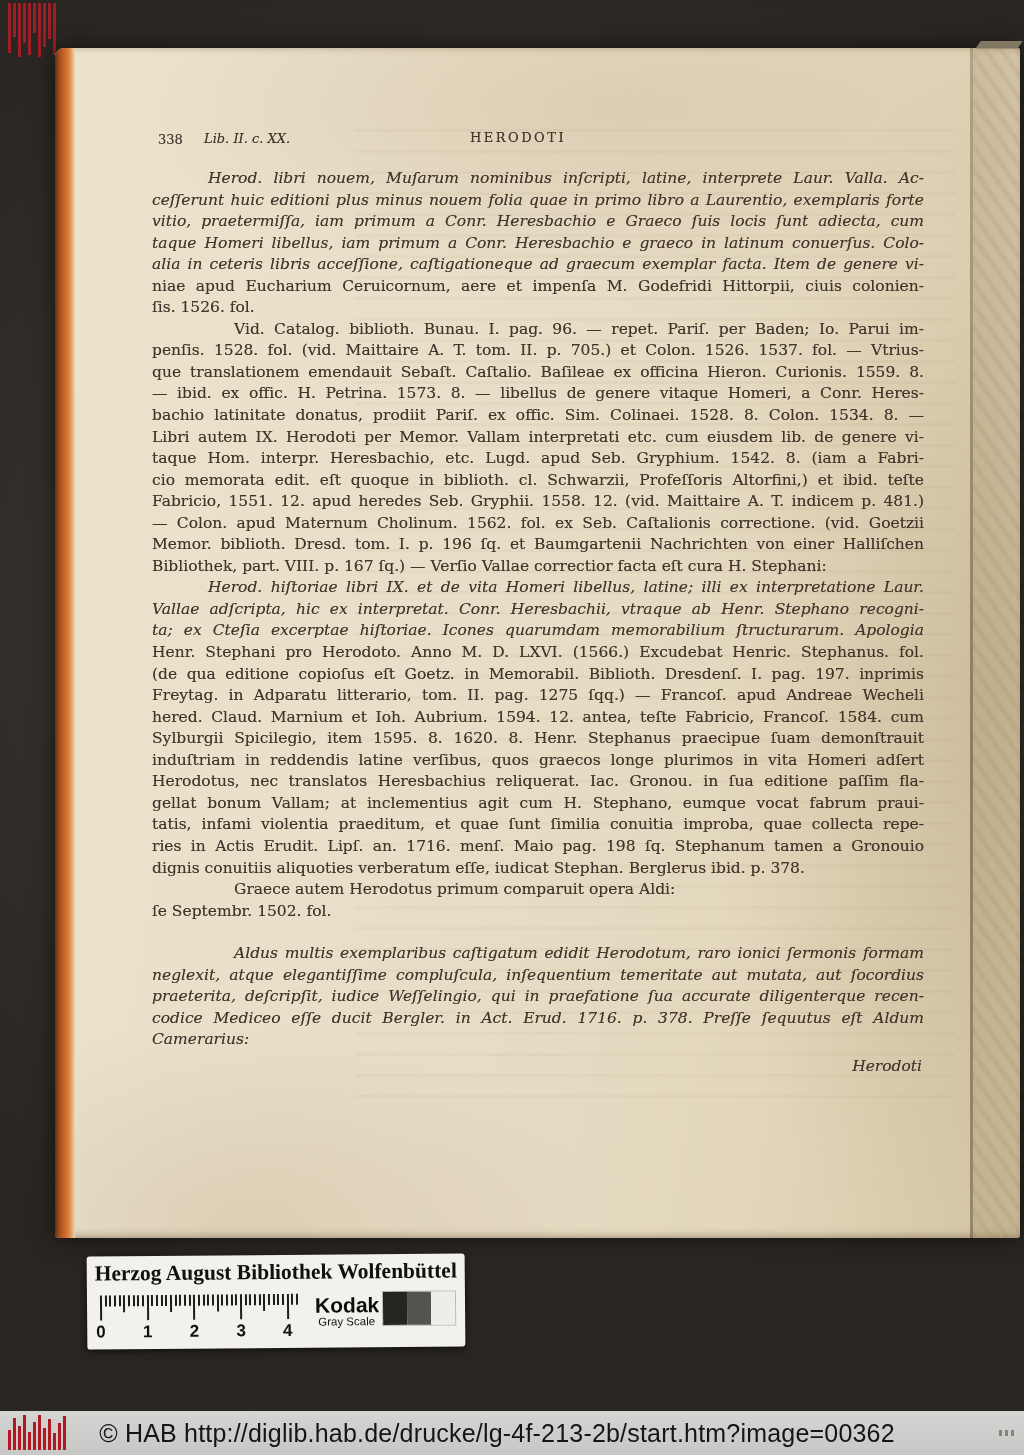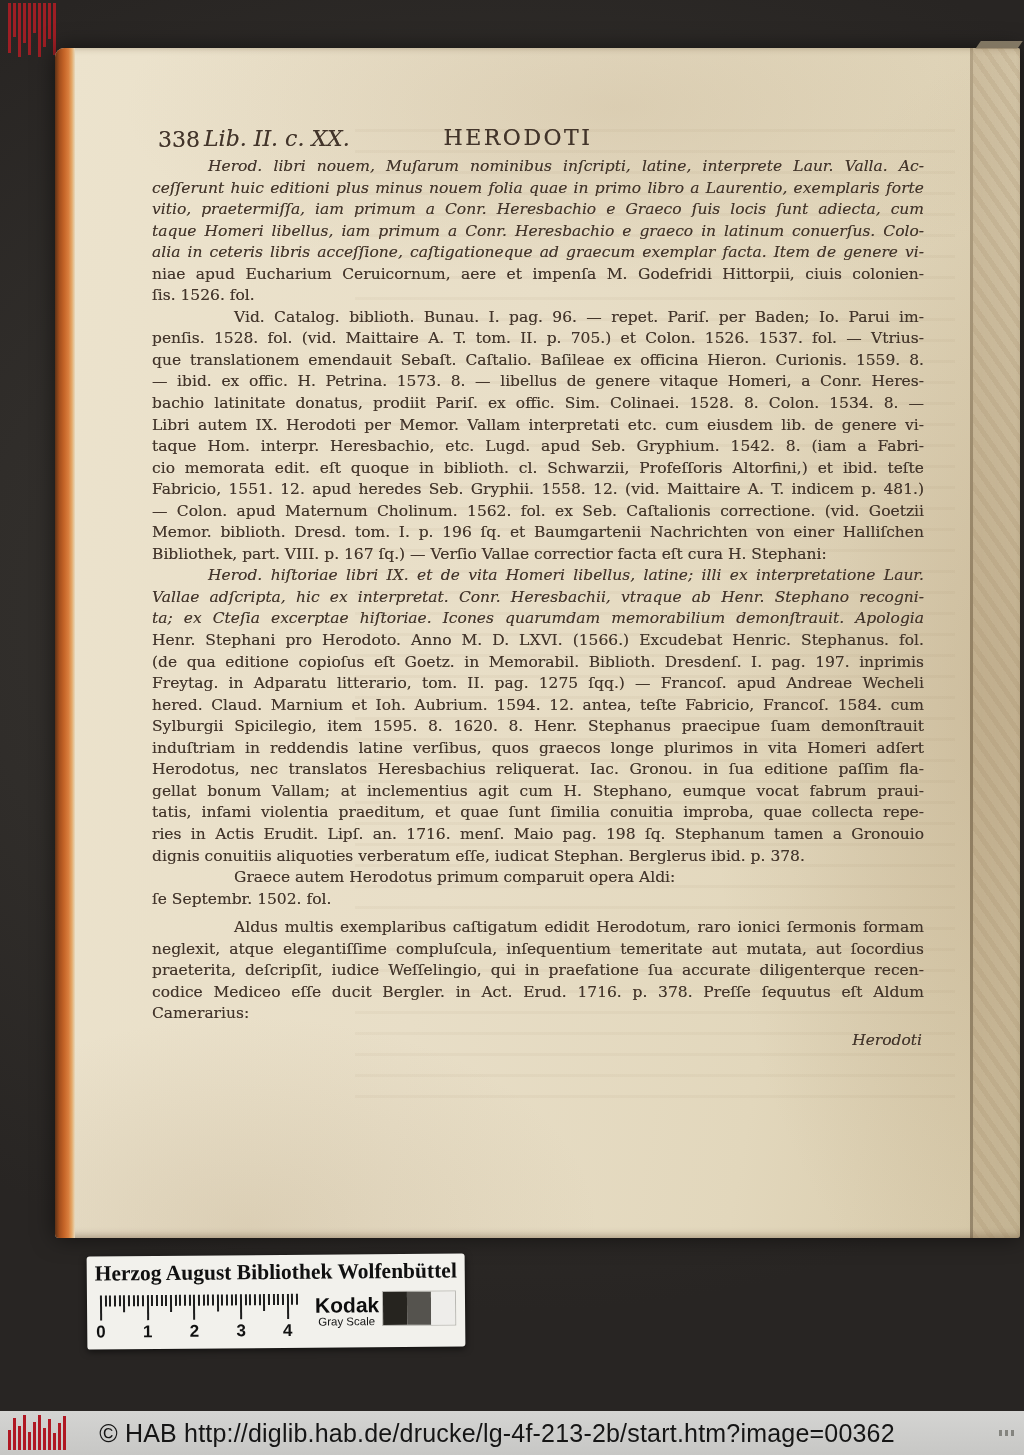--- a/index.html
+++ b/index.html
@@ -43,30 +43,30 @@
   .bleed{
     position:absolute;left:300px;top:70px;width:600px;height:980px;pointer-events:none;
     background:repeating-linear-gradient(0deg, rgba(138,113,78,.055) 0 3px, rgba(0,0,0,0) 3px 21px);
   }
   
   .text-block{
     position:absolute;left:97px;top:78px;width:772px;
     color:#42342a;font-size:15.5px;line-height:21.55px;
     text-shadow:0 0 .4px rgba(66,52,42,.55);
   }
-  .page-header{position:relative;height:30px;margin-bottom:0;font-size:22px;}
+  .page-header{position:relative;height:30px;margin-bottom:12px;font-size:13px;}
   .pageno{position:absolute;left:6px;top:3px;}
   .chapter{position:absolute;left:52px;top:2px;font-style:italic;}
   .running-title{position:absolute;left:0;right:40px;top:1px;text-align:center;letter-spacing:2.5px;}
   .line{text-align:justify;text-align-last:justify;}
   .line.end{text-align-last:left;}
   .line.it{font-style:italic;}
   .line.ind1{text-indent:56px;}
   .line.ind2{text-indent:82px;}
-  .para.gap{margin-top:7px;}
+  .para.gap{margin-top:21px;font-style:italic;}
   .catchword{margin-top:5px;text-align:right;font-style:italic;padding-right:2px;}
   
   .card{
     position:absolute;left:87px;top:1255px;width:378px;height:93px;
     background:#f2f1ec;border-radius:3px;transform:rotate(-.5deg);
     box-shadow:0 2px 7px rgba(0,0,0,.6);
   }
   .card-title{
     font-family:"Liberation Serif", serif;font-weight:bold;font-size:21.5px;
     text-align:center;margin-top:5px;color:#101010;white-space:nowrap;
@@ -142,21 +142,21 @@
           <div class="line">taque Hom. interpr. Heresbachio, etc. Lugd. apud Seb. Gryphium. 1542. 8. (iam a Fabri-</div>
           <div class="line">cio memorata edit. eſt quoque in biblioth. cl. Schwarzii, Profeſſoris Altorfini,) et ibid. teſte</div>
           <div class="line">Fabricio, 1551. 12. apud heredes Seb. Gryphii. 1558. 12. (vid. Maittaire A. T. indicem p. 481.)</div>
           <div class="line">— Colon. apud Maternum Cholinum. 1562. fol. ex Seb. Caſtalionis correctione. (vid. Goetzii</div>
           <div class="line">Memor. biblioth. Dresd. tom. I. p. 196 ſq. et Baumgartenii Nachrichten von einer Halliſchen</div>
           <div class="line end">Bibliothek, part. VIII. p. 167 ſq.)  —  Verſio Vallae correctior facta eſt cura H. Stephani:</div>
         </div>
         <div class="para">
           <div class="line it ind1">Herod. hiſtoriae libri IX. et de vita Homeri libellus, latine; illi ex interpretatione Laur.</div>
           <div class="line it">Vallae adſcripta, hic ex interpretat. Conr. Heresbachii, vtraque ab Henr. Stephano recogni-</div>
-          <div class="line it">ta; ex Cteſia excerptae hiſtoriae.  Icones quarumdam memorabilium demonſtrauit.  Apologia</div>
+          <div class="line it">ta; ex Cteſia excerptae hiſtoriae.  Icones quarumdam memorabilium ſtructurarum.  Apologia</div>
           <div class="line">Henr. Stephani pro Herodoto. Anno M. D. LXVI. (1566.)  Excudebat Henric. Stephanus. fol.</div>
           <div class="line">(de qua editione copioſus eſt Goetz. in Memorabil. Biblioth. Dresdenſ. I. pag. 197. inprimis</div>
           <div class="line">Freytag. in Adparatu litterario, tom. II. pag. 1275 ſqq.) — Francoſ. apud Andreae Wecheli</div>
           <div class="line">hered. Claud. Marnium et Ioh. Aubrium. 1594. 12. antea, teſte Fabricio, Francoſ. 1584. cum</div>
           <div class="line">Sylburgii Spicilegio, item 1595. 8. 1620. 8.  Henr. Stephanus praecipue ſuam demonſtrauit</div>
           <div class="line">induſtriam in reddendis latine verſibus, quos graecos longe plurimos in vita Homeri adſert</div>
           <div class="line">Herodotus, nec translatos Heresbachius reliquerat.  Iac. Gronou. in ſua editione paſſim fla-</div>
           <div class="line">gellat bonum Vallam; at inclementius agit cum H. Stephano, eumque vocat fabrum praui-</div>
           <div class="line">tatis, infami violentia praeditum, et quae ſunt ſimilia conuitia improba, quae collecta repe-</div>
           <div class="line">ries in Actis Erudit. Lipſ. an. 1716. menſ. Maio pag. 198 ſq. Stephanum tamen a Gronouio</div>

